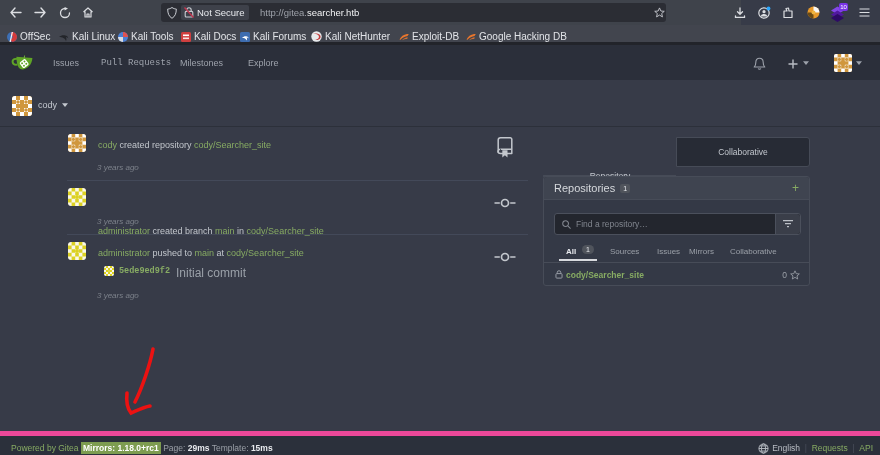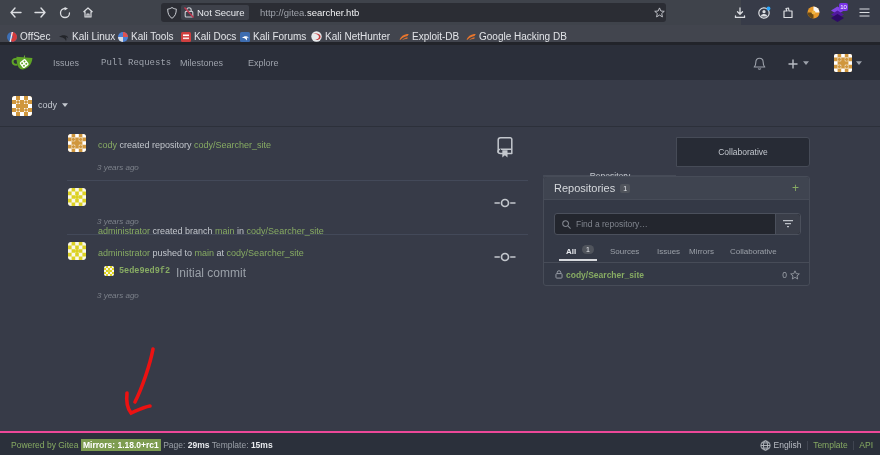--- a/index.html
+++ b/index.html
@@ -45,21 +45,21 @@
 #rbox-head .ttl { color:#d6d9dd; font-size:11px; margin-left:10px; }
 #rbox-head .cnt { background:#50545c; color:#e8eaee; font-size:7px; border-radius:2px; padding:1px 3px; margin-left:5px; }
 #rbox-head .plus { position:absolute; right:10px; color:#87ab63; font-size:12px; }
 #searchwrap { position:absolute; left:10px; top:36px; width:247px; height:22px; border:1px solid #4b505c; border-radius:3px; background:#23262e; display:flex; }
 #searchwrap .ph { flex:1; display:flex; align-items:center; font-size:8.5px; color:#80858e; }
 #filterbtn { width:25px; background:#3a3e49; border-left:1px solid #4b505c; border-radius:0 3px 3px 0; display:flex; align-items:center; justify-content:center; }
 #rtabs { position:absolute; left:10px; top:67px; width:247px; height:18px; font-size:8px; color:#9ba0a8; }
 #rrow { position:absolute; left:0; top:85px; width:100%; height:24px; border-top:1px solid #474c58; display:flex; align-items:center; }
 
 
-#footer { position:absolute; left:0; top:431px; width:880px; height:24px; background:#2b303b; border-top:2px solid #ec4899; font-size:8.5px; }
+#footer { position:absolute; left:0; top:431px; width:880px; height:24px; background:#2b303b; border-top:5px solid #ec4899; font-size:8.5px; }
 #f-left { position:absolute; left:11px; top:0; height:24px; display:flex; align-items:center; color:#9ba0a8; white-space:pre; }
 #f-right { position:absolute; right:7px; top:0; height:24px; display:flex; align-items:center; color:#b9bdc4; white-space:pre; }
 .hl { background:#7d9c50; color:#fff; font-weight:bold; padding:1px 2px; }
 </style>
 </head>
 <body>
 <div id="page">
   <svg width="0" height="0" style="position:absolute;">
     <defs>
       <g id="ic-cody">
@@ -371,17 +371,17 @@
   </svg>
 
   <div id="footer">
     <div id="f-left"><span style="color:#87ab63;">Powered by Gitea </span><span class="hl">Mirrors: 1.18.0+rc1</span> Page: <b style="color:#e8eaee;">29ms</b> Template: <b style="color:#e8eaee;">15ms</b></div>
     <div id="f-right">
       <svg style="margin-right:3px;" width="11" height="11" viewBox="0 0 12 12">
           <circle cx="6" cy="6" r="5" stroke="#b9bdc4" stroke-width="1" fill="none"></circle>
           <ellipse cx="6" cy="6" rx="2.2" ry="5" stroke="#b9bdc4" stroke-width="1" fill="none"></ellipse>
           <path d="M1 6 H11 M1.7 3.2 H10.3 M1.7 8.8 H10.3" stroke="#b9bdc4" stroke-width="1"></path>
         </svg>
-      <span>English</span><span style="color:#4a4f5c;">  |  </span><span style="color:#87ab63;">Template</span><span style="color:#4a4f5c;">  |  </span><span style="color:#87ab63;">API</span>
+      <span>English</span><span style="color:#4a4f5c;">  |  </span><span style="color:#87ab63;">Requests</span><span style="color:#4a4f5c;">  |  </span><span style="color:#87ab63;">API</span>
     </div>
   </div>
 
 </div>
 
 </body></html>

